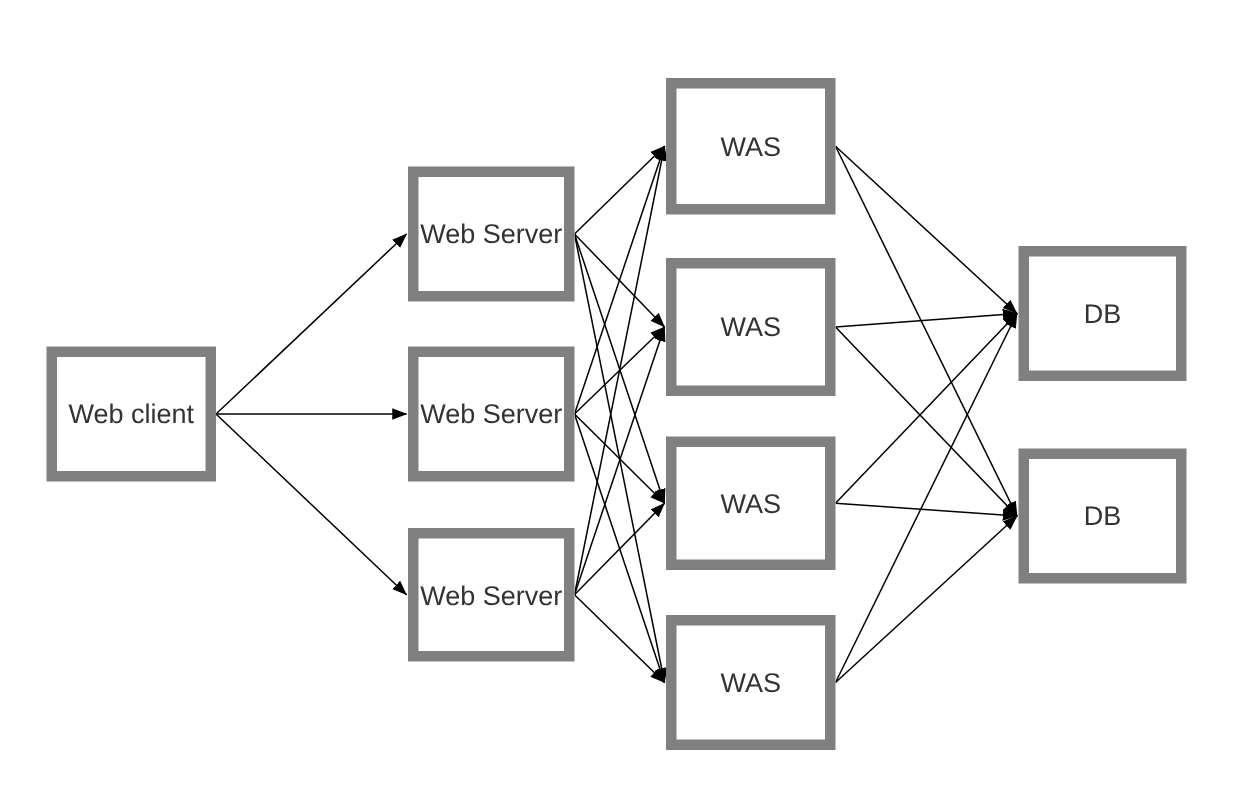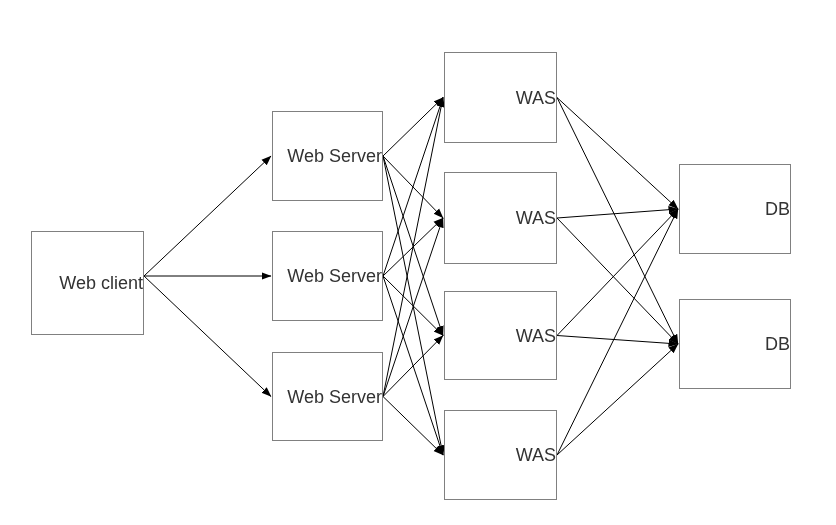--- a/index.html
+++ b/index.html
@@ -18,25 +18,25 @@
   #edge-layer {
     position: absolute;
     left: 0;
     top: 0;
     width: 836px;
     height: 525px;
   }
   .node {
     position: absolute;
     box-sizing: border-box;
-    border: 1px solid #22c55e;
+    border: 7px solid #22c55e;
     background: #ffffff;
     display: flex;
     align-items: center;
-    justify-content: flex-end;
+    justify-content: center;
   }
   .node-label {
     font-size: 18px;
     color: #333333;
     white-space: nowrap;
     line-height: 1;
   }
 </style>
 </head>
 <body>
@@ -66,21 +66,21 @@
       <line x1="557" y1="97.5" x2="678" y2="209" stroke="#000000" stroke-width="1" marker-end="url(#arrowhead)"></line>
       <line x1="557" y1="97.5" x2="678" y2="344" stroke="#000000" stroke-width="1" marker-end="url(#arrowhead)"></line>
       <line x1="557" y1="218" x2="678" y2="209" stroke="#000000" stroke-width="1" marker-end="url(#arrowhead)"></line>
       <line x1="557" y1="218" x2="678" y2="344" stroke="#000000" stroke-width="1" marker-end="url(#arrowhead)"></line>
       <line x1="557" y1="335.5" x2="678" y2="209" stroke="#000000" stroke-width="1" marker-end="url(#arrowhead)"></line>
       <line x1="557" y1="335.5" x2="678" y2="344" stroke="#000000" stroke-width="1" marker-end="url(#arrowhead)"></line>
       <line x1="557" y1="455" x2="678" y2="209" stroke="#000000" stroke-width="1" marker-end="url(#arrowhead)"></line>
       <line x1="557" y1="455" x2="678" y2="344" stroke="#000000" stroke-width="1" marker-end="url(#arrowhead)"></line>
     </svg>
 
-<div class="node" style="left: 31px; top: 231px; width: 113px; height: 104px; border-color: rgb(128, 128, 128); background: rgb(255, 255, 255);">
+<div class="node" style="left: 31px; top: 231px; width: 113px; height: 90px; border-color: rgb(128, 128, 128); background: rgb(255, 255, 255);">
       <span class="node-label" style="color: rgb(51, 51, 51);">Web client</span>
     </div>
     <div class="node" style="left: 272px; top: 111px; width: 111px; height: 90px; border-color: rgb(128, 128, 128); background: rgb(255, 255, 255);">
       <span class="node-label" style="color: rgb(51, 51, 51);">Web Server</span>
     </div>
     <div class="node" style="left: 272px; top: 231px; width: 111px; height: 90px; border-color: rgb(128, 128, 128); background: rgb(255, 255, 255);">
       <span class="node-label" style="color: rgb(51, 51, 51);">Web Server</span>
     </div>
     <div class="node" style="left: 272px; top: 352px; width: 111px; height: 89px; border-color: rgb(128, 128, 128); background: rgb(255, 255, 255);">
       <span class="node-label" style="color: rgb(51, 51, 51);">Web Server</span>

